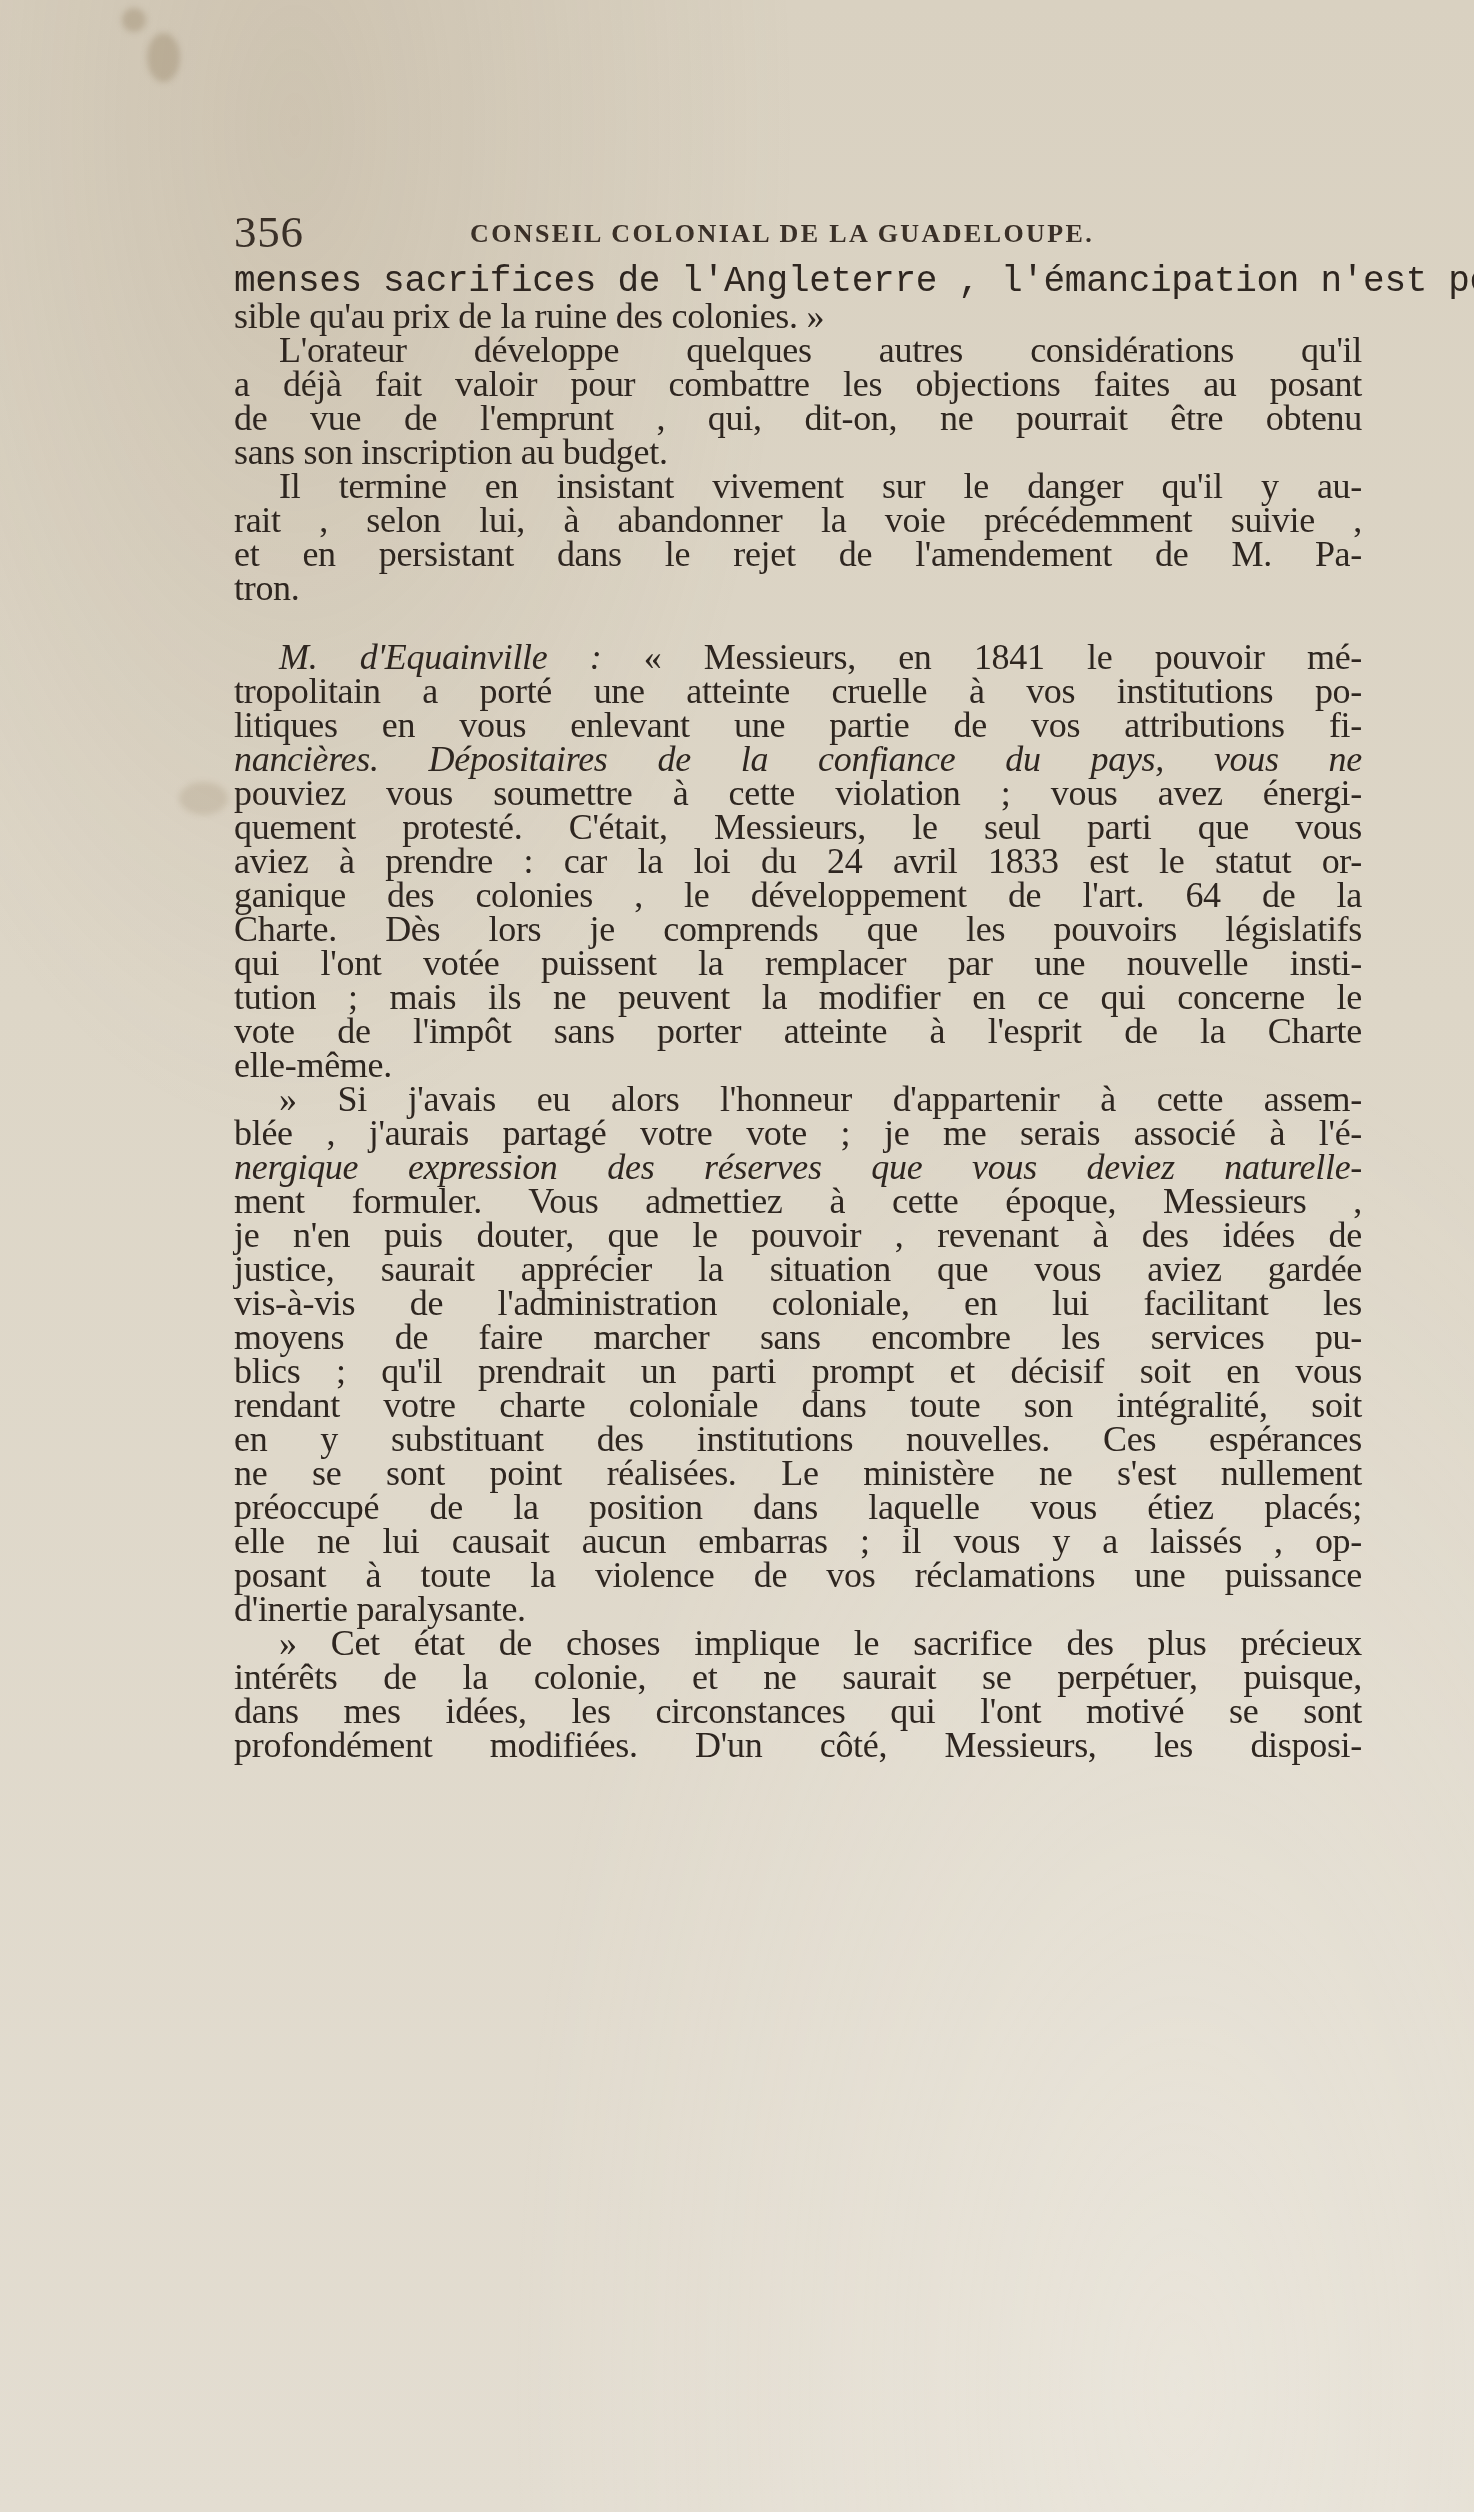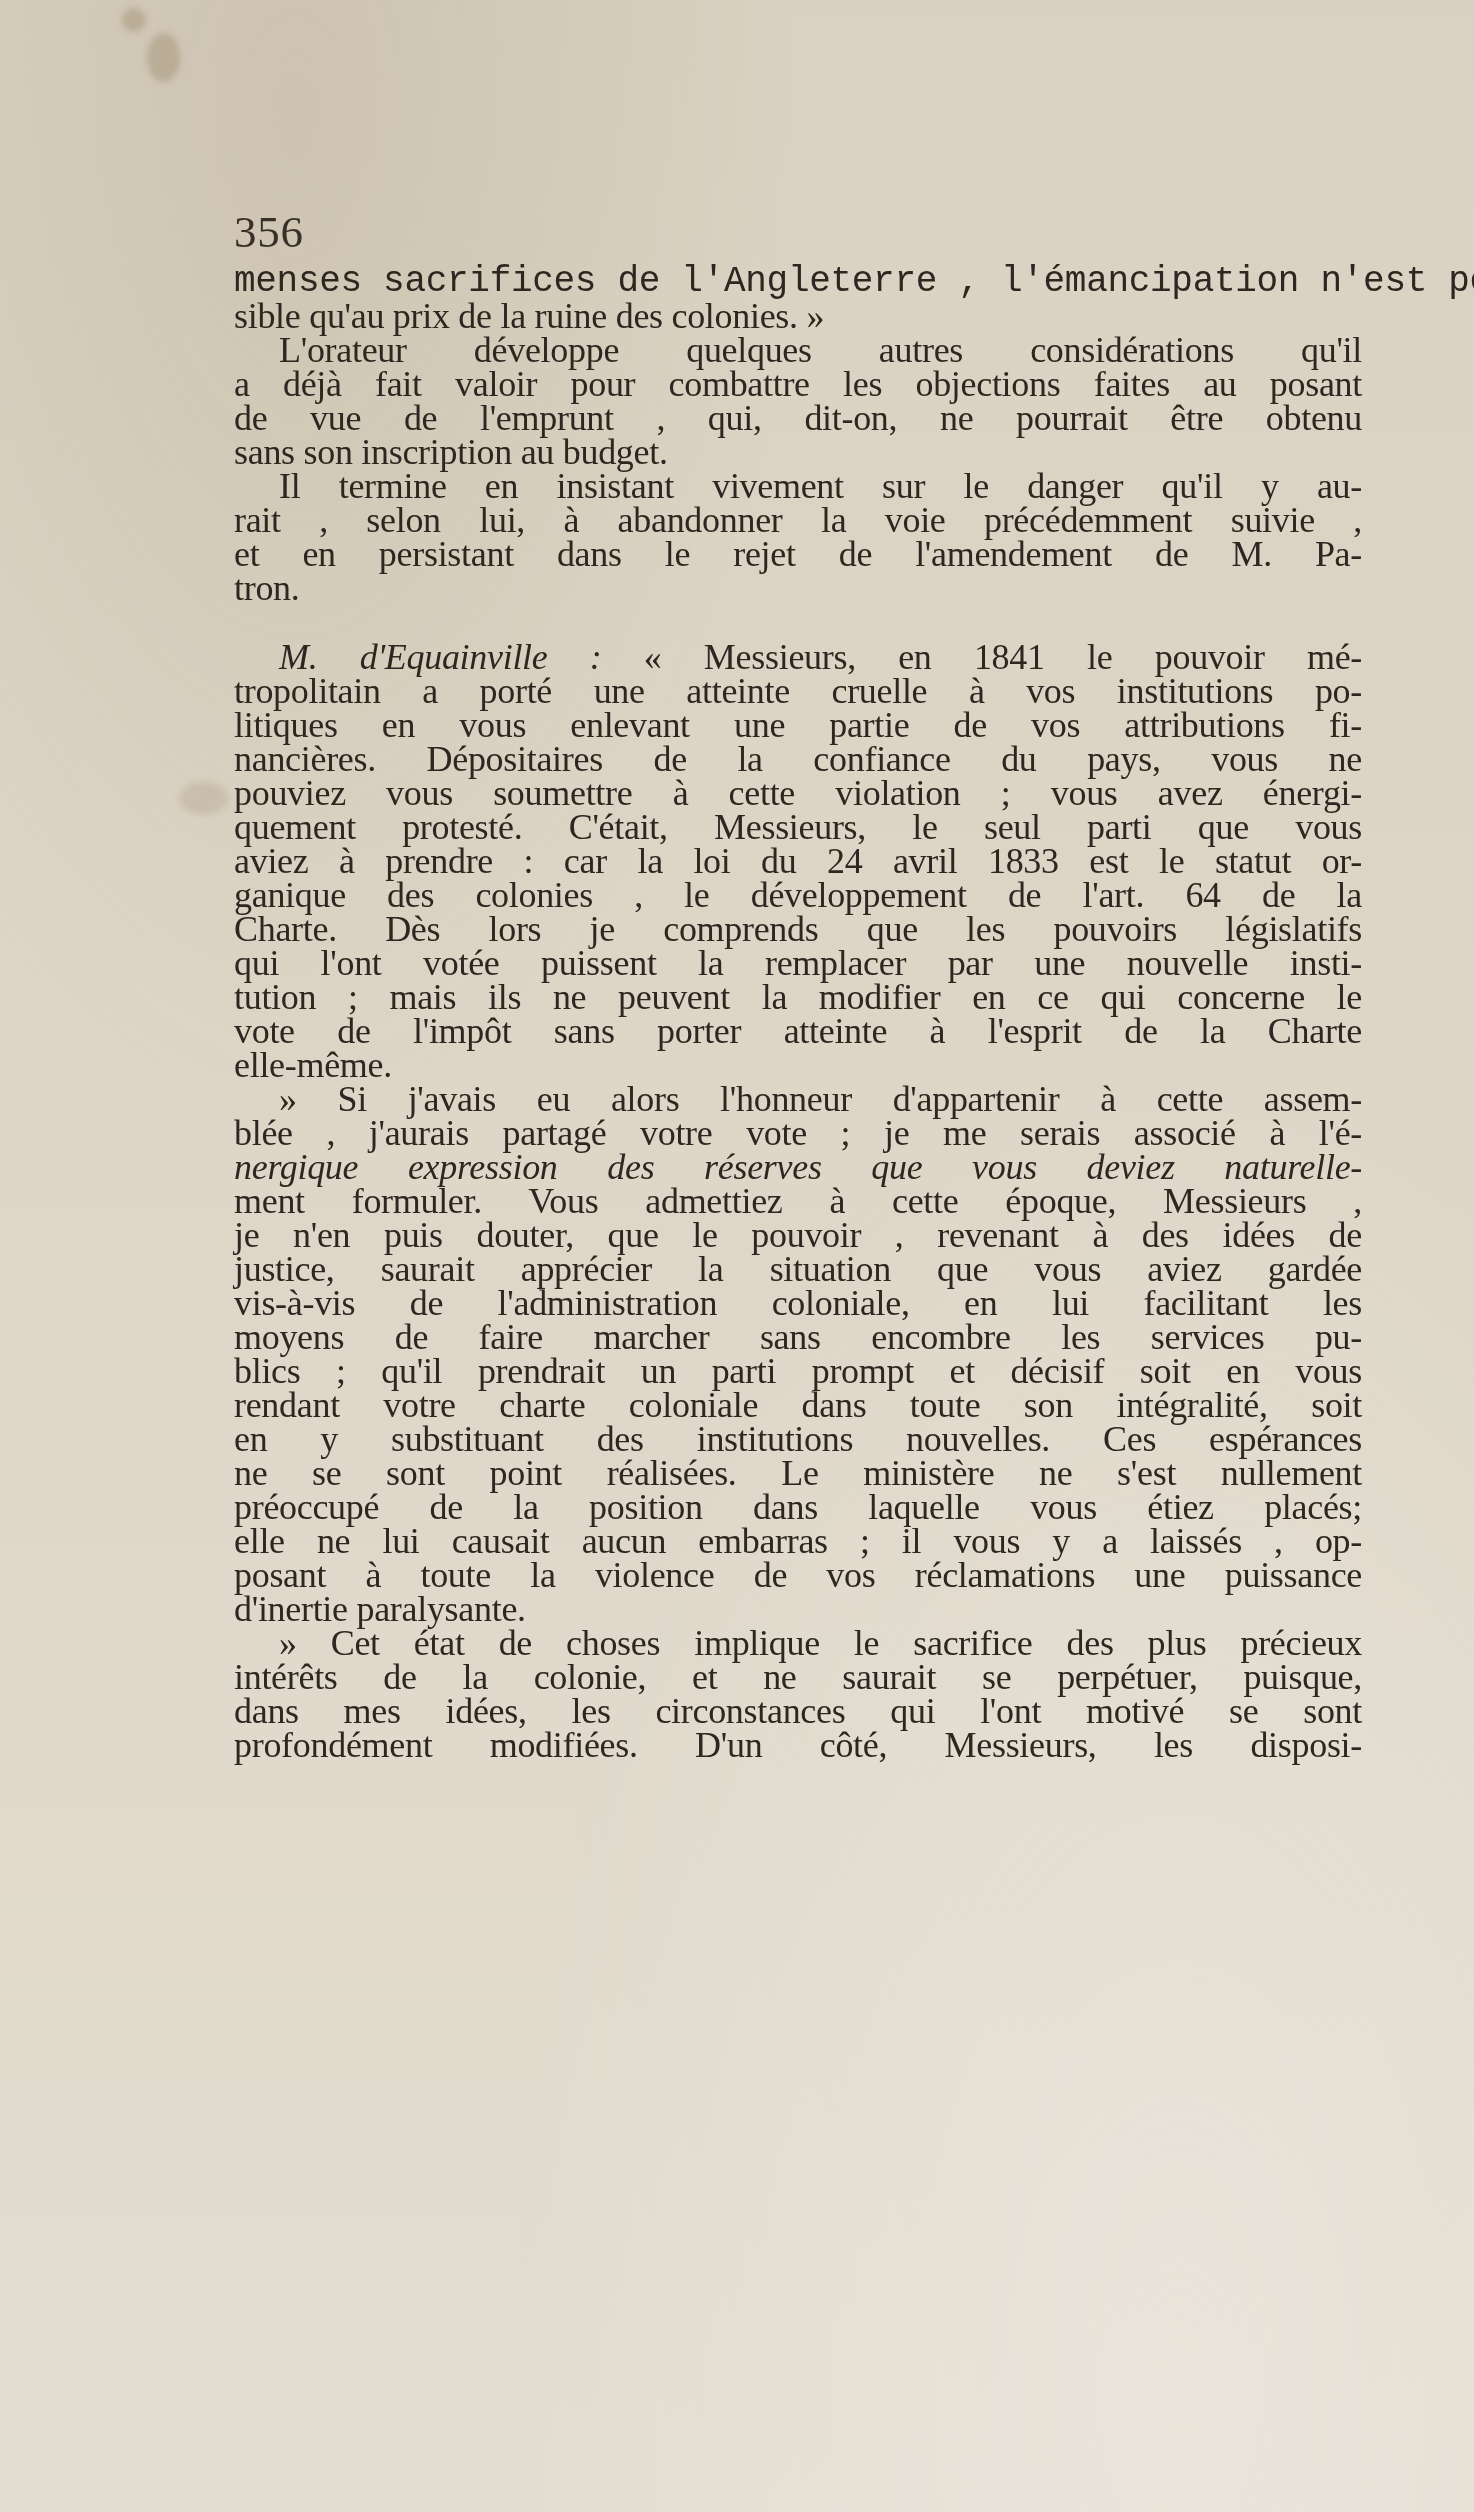--- a/index.html
+++ b/index.html
@@ -88,20 +88,21 @@
 <body>
 
 <div class="stain" style="left:147px;top:33px;width:33px;height:49px;"></div>
 <div class="stain" style="left:122px;top:8.1px;width:24.4px;height:24.4px;"></div>
 <div class="stain" style="left:179px;top:782px;width:49px;height:33px;opacity:0.6;"></div>
 
 <div class="page">
 
   <div class="running-head">
     <span class="page-number">356</span>
+    <span class="header-title">CONSEIL COLONIAL DE LA GUADELOUPE.</span>
   </div>
 
   <div class="body-text">
 
     <div>
       <span class="line" style="display: block; width: 1128px; font-family: Liberation Mono, monospace;">menses sacrifices de l'Angleterre , l'émancipation n'est pos-</span>
       <span class="line last">sible qu'au prix de la ruine des colonies. »</span>
     </div>
 
     <div>
@@ -117,21 +118,21 @@
       <span class="line" style="display: block; width: 1128px;">et en persistant dans le rejet de l'amendement de M. Pa-</span>
       <span class="line last">tron.</span>
     </div>
 
     <div class="gap"></div>
 
     <div>
       <span class="line indent" style="display: block; width: 1128px;"><span class="speaker">M. d'Equainville :</span> <span>« Messieurs, en 1841 le pouvoir mé-</span></span>
       <span class="line" style="display: block; width: 1128px;">tropolitain a porté une atteinte cruelle à vos institutions po-</span>
       <span class="line" style="display: block; width: 1128px;">litiques en vous enlevant une partie de vos attributions fi-</span>
-      <span class="line" style="display: block; width: 1128px;">nancières. Dépositaires de la confiance du pays, vous ne</span>
+      <span class="line" style="display: block; width: 1128px; font-style: italic;">nancières. Dépositaires de la confiance du pays, vous ne</span>
       <span class="line" style="display: block; width: 1128px;">pouviez vous soumettre à cette violation ; vous avez énergi-</span>
       <span class="line" style="display: block; width: 1128px;">quement protesté. C'était, Messieurs, le seul parti que vous</span>
       <span class="line" style="display: block; width: 1128px;">aviez à prendre : car la loi du 24 avril 1833 est le statut or-</span>
       <span class="line" style="display: block; width: 1128px;">ganique des colonies , le développement de l'art. 64 de la</span>
       <span class="line" style="display: block; width: 1128px;">Charte. Dès lors je comprends que les pouvoirs législatifs</span>
       <span class="line" style="display: block; width: 1128px;">qui l'ont votée puissent la remplacer par une nouvelle insti-</span>
       <span class="line" style="display: block; width: 1128px;">tution ; mais ils ne peuvent la modifier en ce qui concerne le</span>
       <span class="line" style="display: block; width: 1128px;">vote de l'impôt sans porter atteinte à l'esprit de la Charte</span>
       <span class="line last">elle-même.</span>
     </div>

